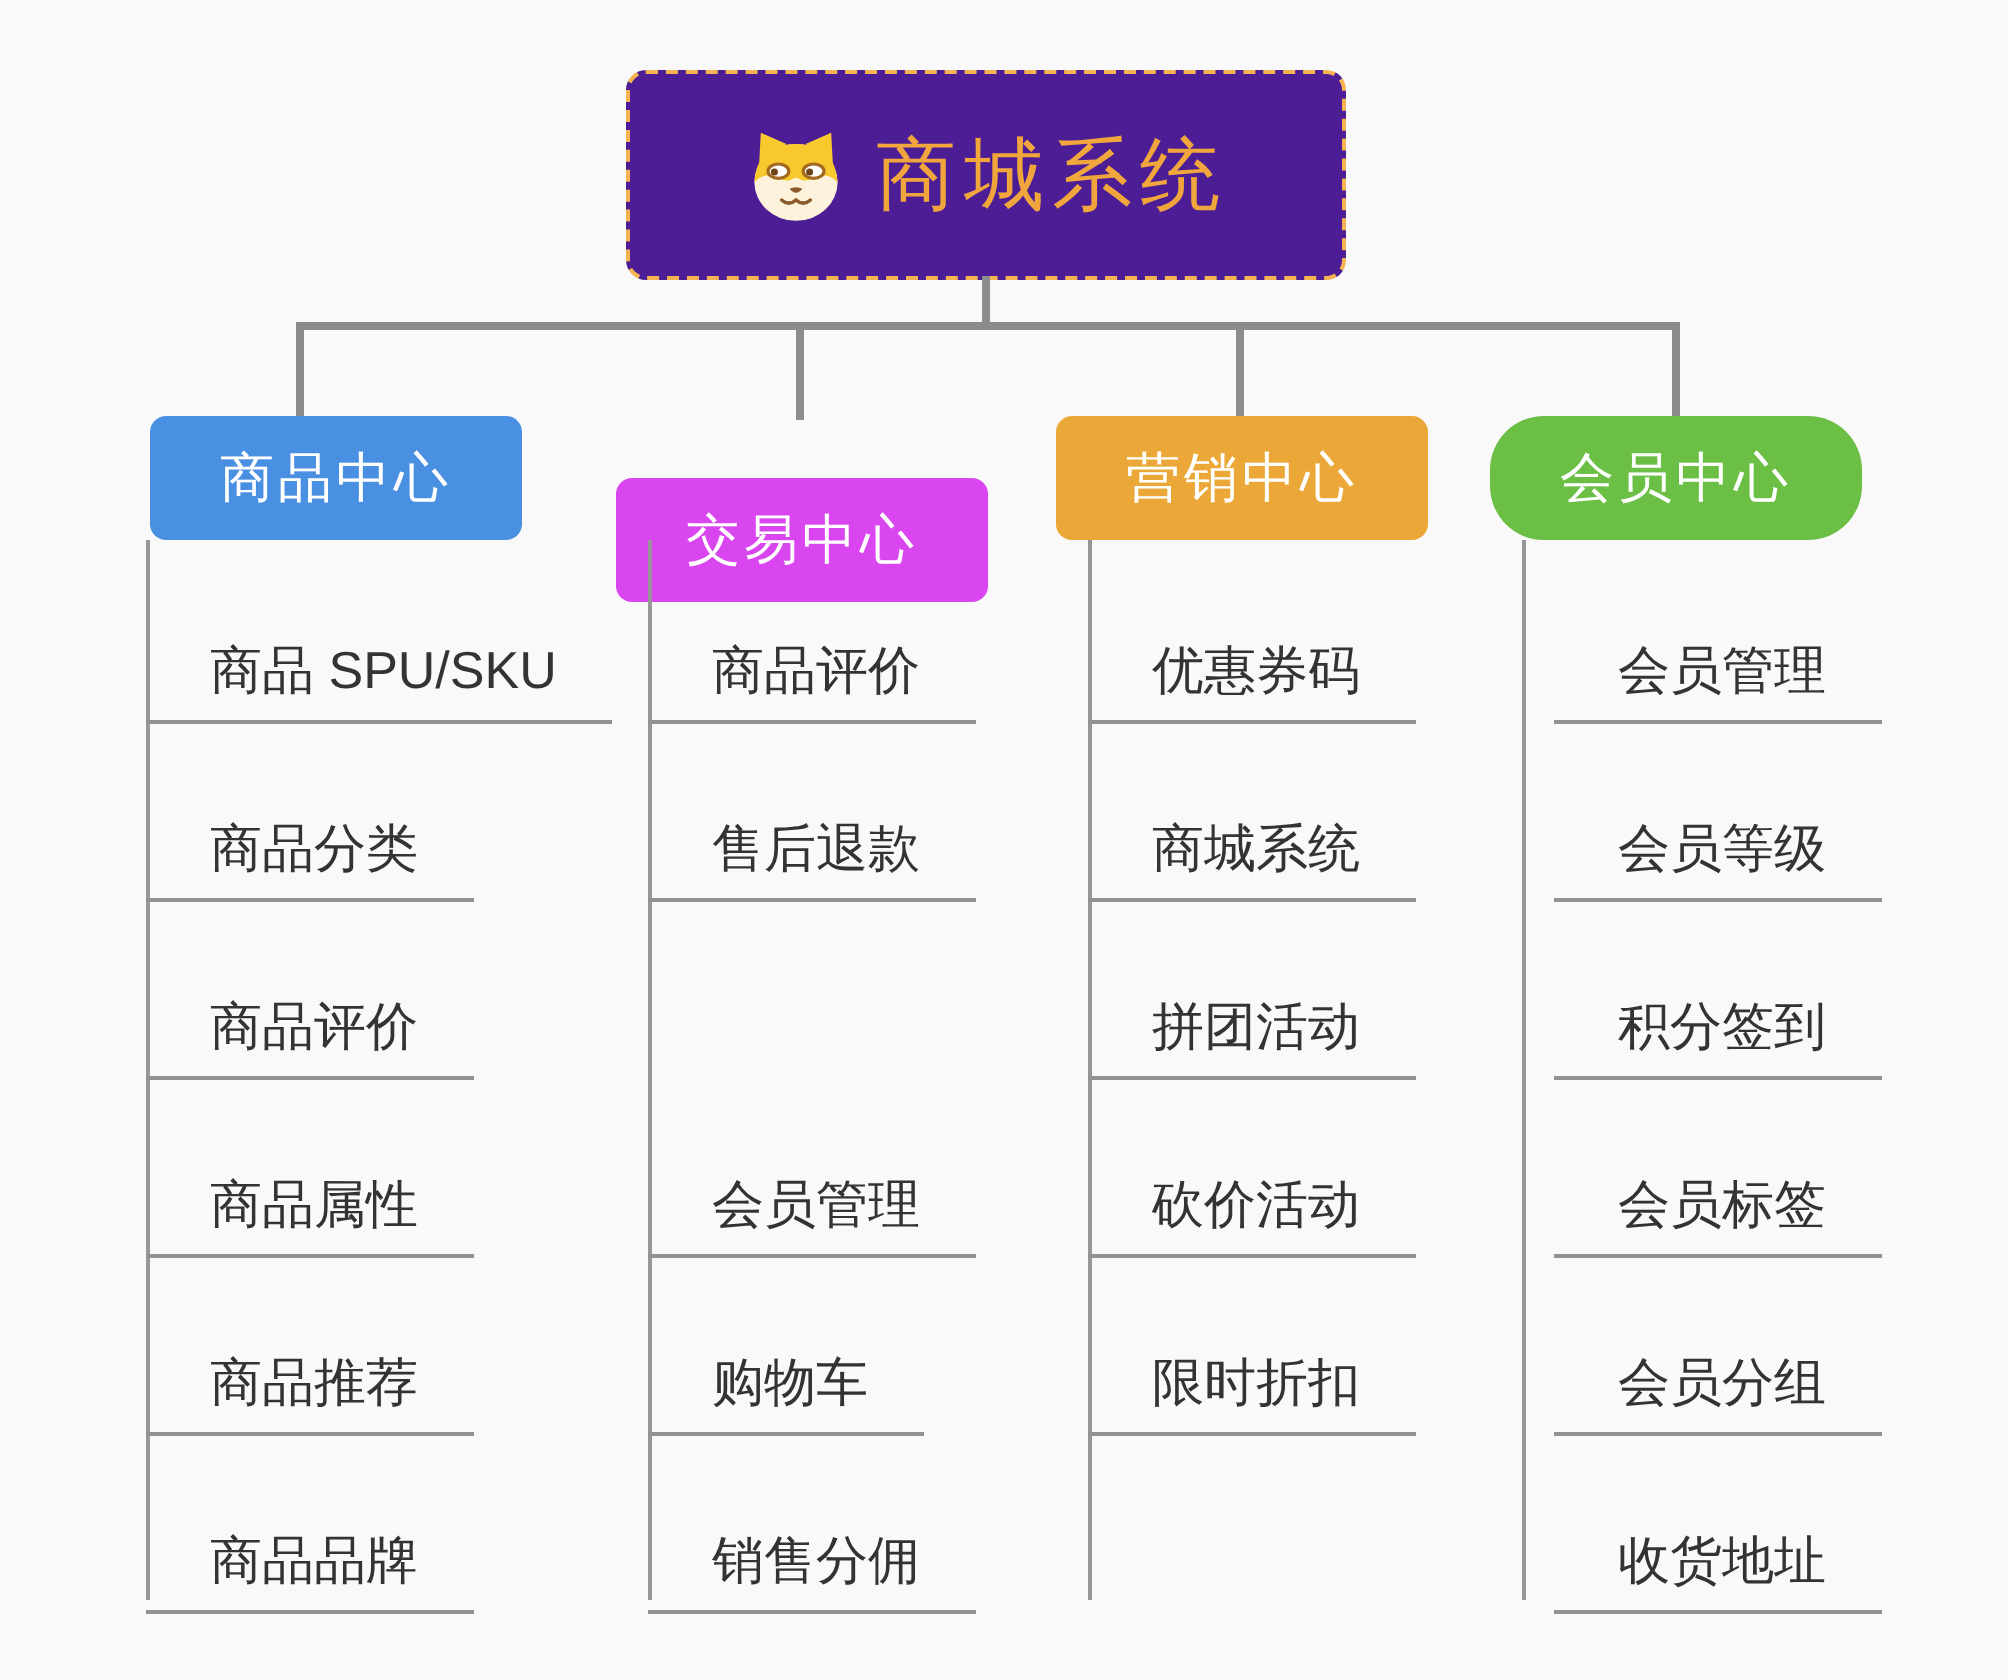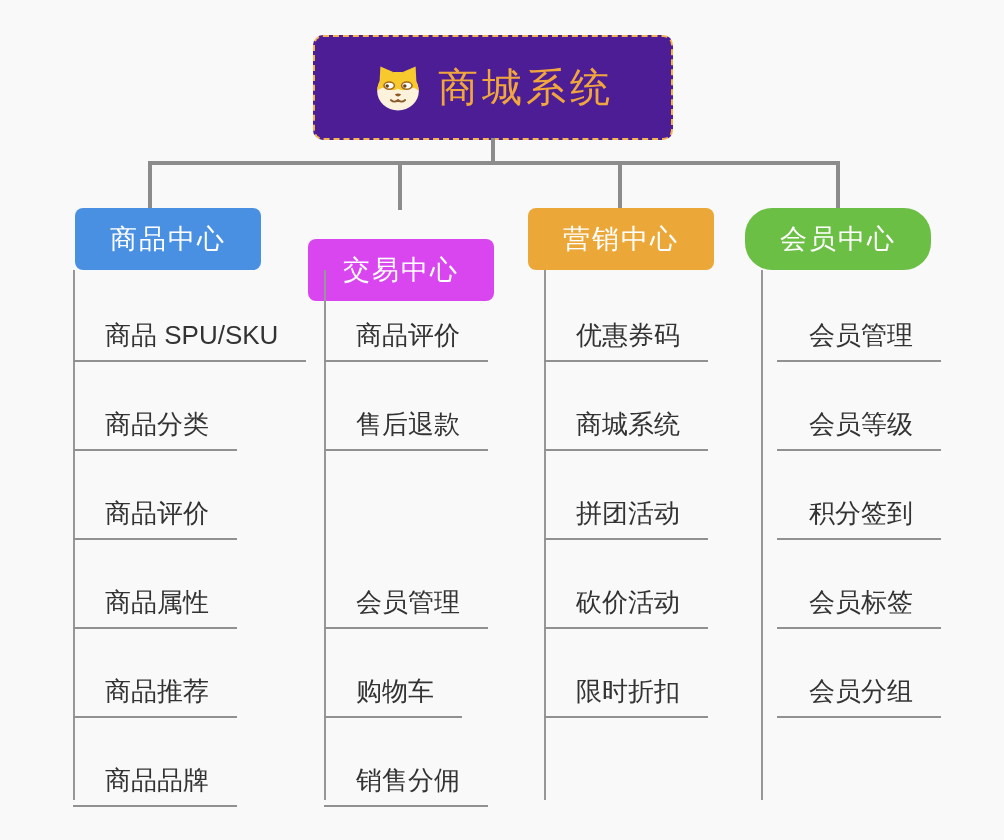--- a/index.html
+++ b/index.html
@@ -114,14 +114,15 @@
   <div class="item c3 r2">商城系统</div>
   <div class="item c3 r3">拼团活动</div>
   <div class="item c3 r4">砍价活动</div>
   <div class="item c3 r5">限时折扣</div>
 
   <div class="item c4 r1">会员管理</div>
   <div class="item c4 r2">会员等级</div>
   <div class="item c4 r3">积分签到</div>
   <div class="item c4 r4">会员标签</div>
   <div class="item c4 r5">会员分组</div>
+  <div class="item c4 r6">收货地址</div>
 
 </div>
 
 </body></html>

